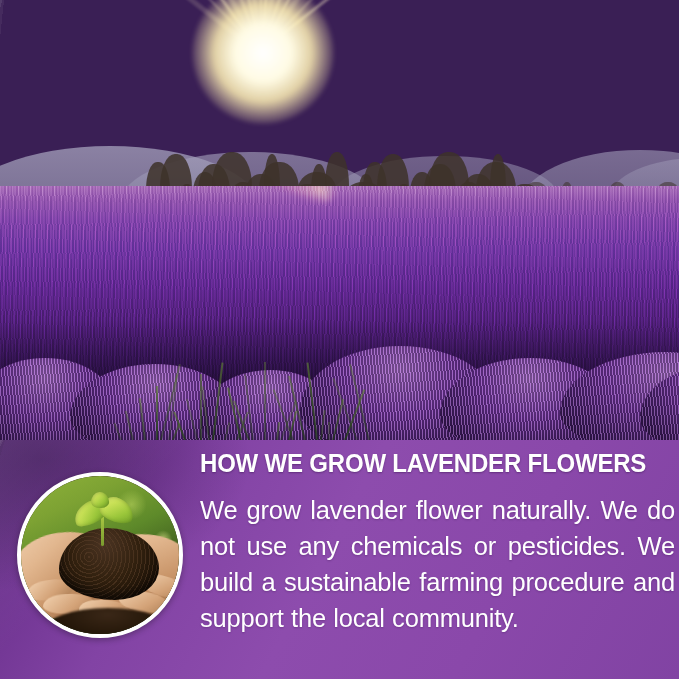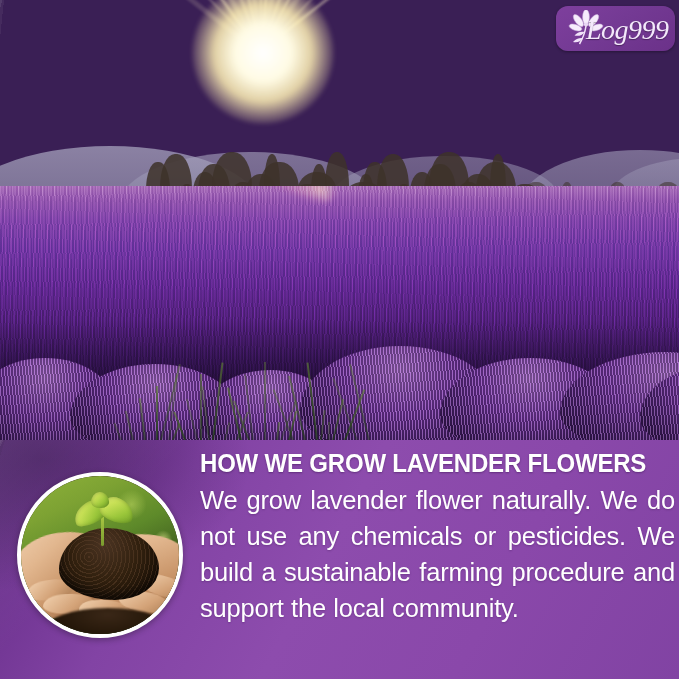--- a/index.html
+++ b/index.html
@@ -331,21 +331,21 @@
     font-size:25px;
     line-height:30px;
     letter-spacing:-0.2px;
     color:#ffffff;
     transform:scaleX(0.96);
     transform-origin:left center;
     white-space:nowrap;
     text-shadow:0 1px 2px rgba(52,18,74,.45);
   }
   .body-copy {
-    margin-top:4px;
+    margin-top:14px;
     font-family:"Liberation Sans", sans-serif;
     font-size:25.5px;
     line-height:36px;
     color:#ffffff;
     text-align:justify;
     text-align-last:left;
     letter-spacing:-0.2px;
     word-spacing:0.5px;
     text-shadow:0 1px 2px rgba(52,18,74,.30);
   }
@@ -502,38 +502,20 @@
           <div class="fore-stem" style="left: 332px; height: 42px; transform: rotate(14deg); opacity: 0.73;"></div>
           <div class="fore-stem" style="left: 344px; height: 54px; transform: rotate(21deg); opacity: 0.87;"></div>
           <div class="fore-stem" style="left: 356px; height: 66px; transform: rotate(-21deg); opacity: 0.45;"></div>
           <div class="fore-stem" style="left: 368px; height: 78px; transform: rotate(-14deg); opacity: 0.59;"></div>
         </div>
     </div>
 
     <div class="hero-vignette"></div>
   </div>
 
-  <div class="logo-badge">
-    <div class="logo-inner">
-      <svg class="logo-flower" viewBox="0 0 40 38">
-        <g fill="#f6ecfc" stroke="#cbb0dd" stroke-width="0.5">
-          <ellipse cx="20" cy="7" rx="3.4" ry="7.4"></ellipse>
-          <ellipse cx="27.6" cy="10.5" rx="3.2" ry="7.2" transform="rotate(38 27.6 10.5)"></ellipse>
-          <ellipse cx="12.4" cy="10.5" rx="3.2" ry="7.2" transform="rotate(-38 12.4 10.5)"></ellipse>
-          <ellipse cx="30.5" cy="17.5" rx="2.9" ry="6.6" transform="rotate(72 30.5 17.5)"></ellipse>
-          <ellipse cx="9.5" cy="17.5" rx="2.9" ry="6.6" transform="rotate(-72 9.5 17.5)"></ellipse>
-        </g>
-        <circle cx="20" cy="14.5" r="2.1" fill="#e9d6f4"></circle>
-        <path d="M20 16 C19 23 17 28 13.5 34" stroke="#f0e2f8" stroke-width="1.5" fill="none"></path>
-        <path d="M18.6 22 C14.5 21 11 22.5 8.5 25.5 C12.5 26.5 16.2 25.5 18.6 22 Z" fill="#f0e2f8"></path>
-        <path d="M17.2 28 C13 27.5 9.6 29 7 32 C11 33 14.8 31.6 17.2 28 Z" fill="#f0e2f8"></path>
-      </svg>
-      <div class="logo-word">Log999</div>
-    </div>
-  </div>
 
   <div class="panel">
     <div class="panel-streaks"></div>
     <div class="panel-fold fold-a"></div>
   </div>
 
   <div class="circle-photo">
     <div class="cp-bg"></div>
 
     <div class="cp-hand hand-l"></div>

